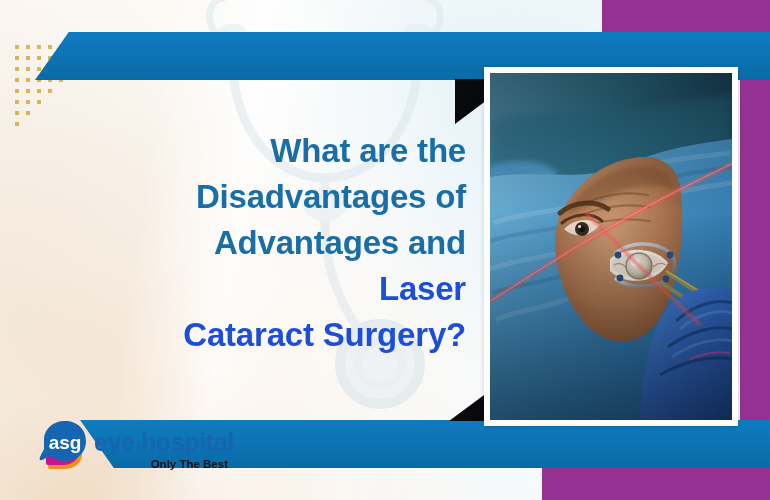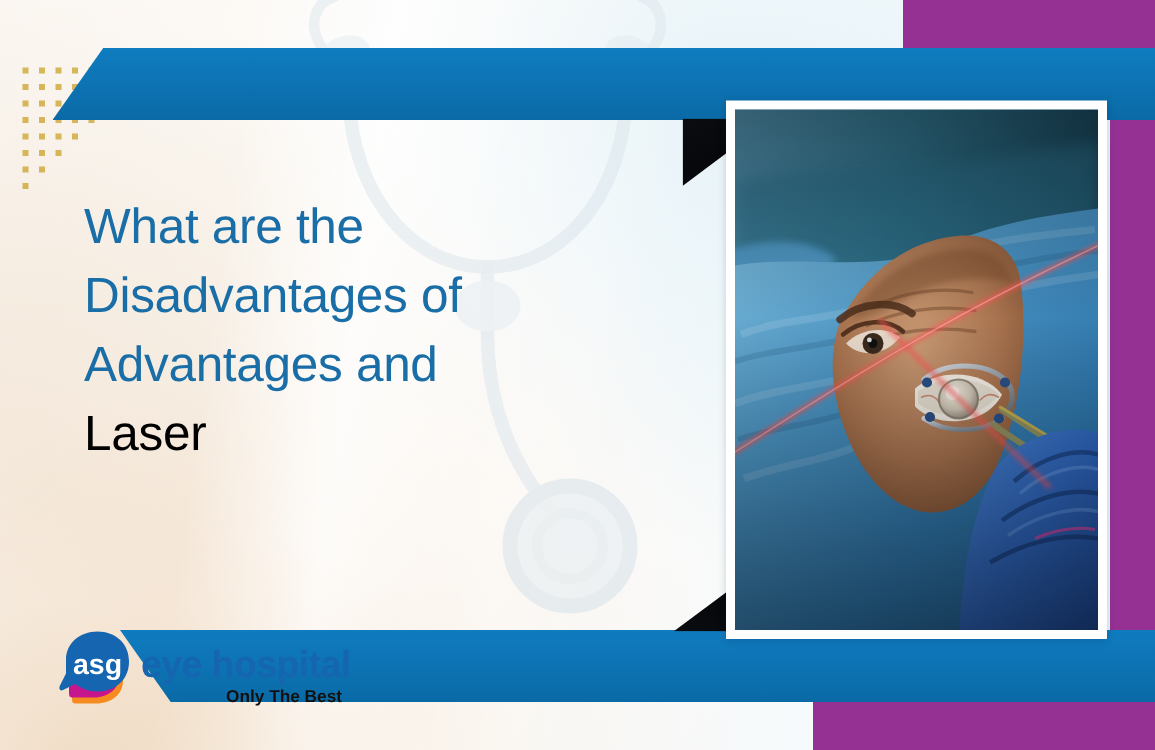--- a/index.html
+++ b/index.html
@@ -155,28 +155,28 @@
     background: #2a6a82;
   }
   .photo svg { display: block; width: 100%; height: 100%; }
 
   
   .headline {
     position: absolute;
     left: 56px;
     top: 128px;
     width: 410px;
-    text-align: left;
-    font-weight: 400;
+    text-align: right;
+    font-weight: 700;
     font-size: 33px;
     line-height: 46px;
     letter-spacing: -0.2px;
   }
   .headline .l-blue { color: #1a6ea7; display: block; }
-  .headline .l-purple { color: #000000; display: block; }
+  .headline .l-purple { color: #1d4ed8; display: block; }
 
   
   .logo {
     position: absolute;
     left: 38px;
     top: 418px;
     width: 200px;
     height: 56px;
     text-align: center;
   }
@@ -418,20 +418,21 @@
         <rect x="0" y="0" width="242" height="347" fill="url(#vignette)"></rect>
       </svg>
     </div>
   </div>
 
   <div class="headline">
     <span class="l-blue">What are the</span>
     <span class="l-blue">Disadvantages of</span>
     <span class="l-blue">Advantages and</span>
     <span class="l-purple">Laser</span>
+    <span class="l-purple">Cataract Surgery?</span>
   </div>
 
   <div class="logo">
     <svg width="200" height="56" viewBox="0 0 200 56" xmlns="http://www.w3.org/2000/svg">
 
       <path d="M10 36 C10 26, 18 20, 28 20 L44 20 L44 36 C44 45, 36 51, 26 51 L12 51 C10 51, 10 49, 10 47 Z" fill="#f68b1f"></path>
 
       <path d="M8 28 C8 19, 15 13, 24 13 L42 13 L42 31 C42 41, 34 47, 25 47 L10 47 C8 47, 8 45, 8 43 Z" fill="#c6168d"></path>
 
       <path d="M6 22 C6 11, 15 3, 27 3 C39 3, 48 11, 48 23 C48 35, 39 43, 27 43 C21 43, 16 41, 12 38 L4 42 C2 43, 1 41, 2 39 L6 31 Z" fill="#1565b0"></path>

